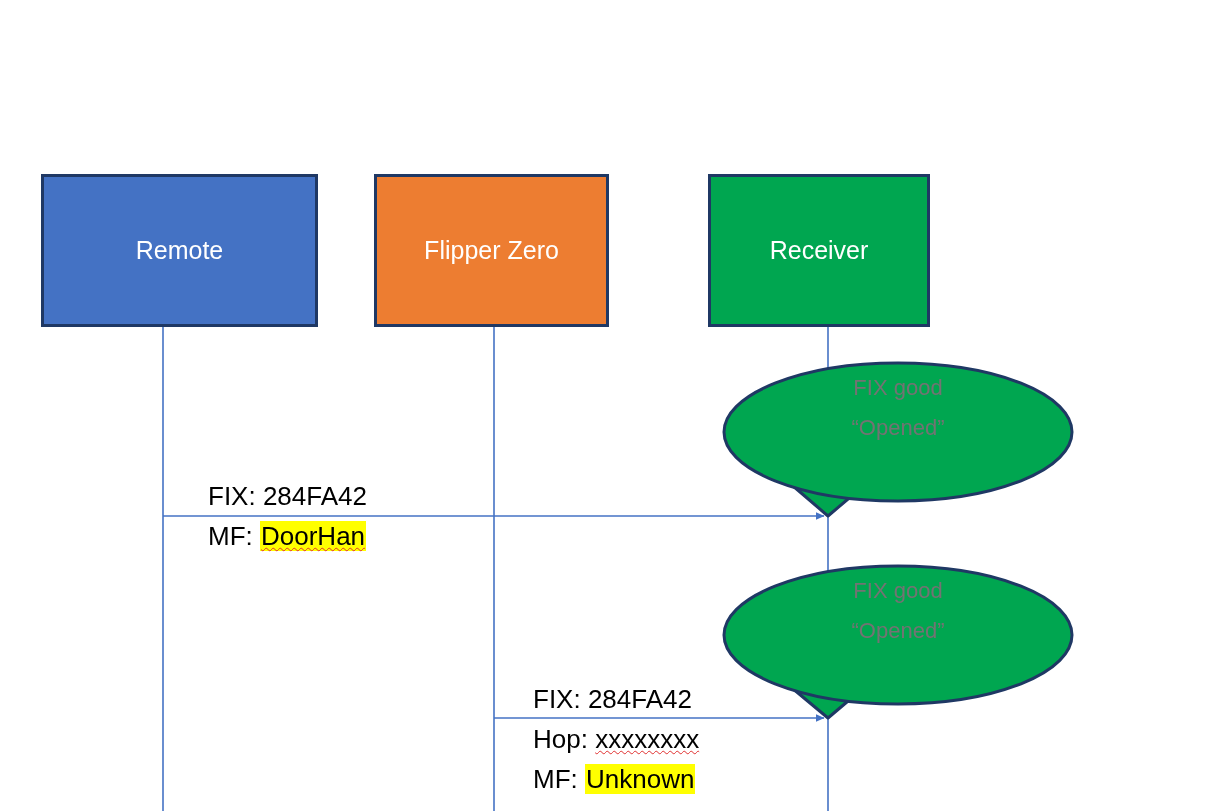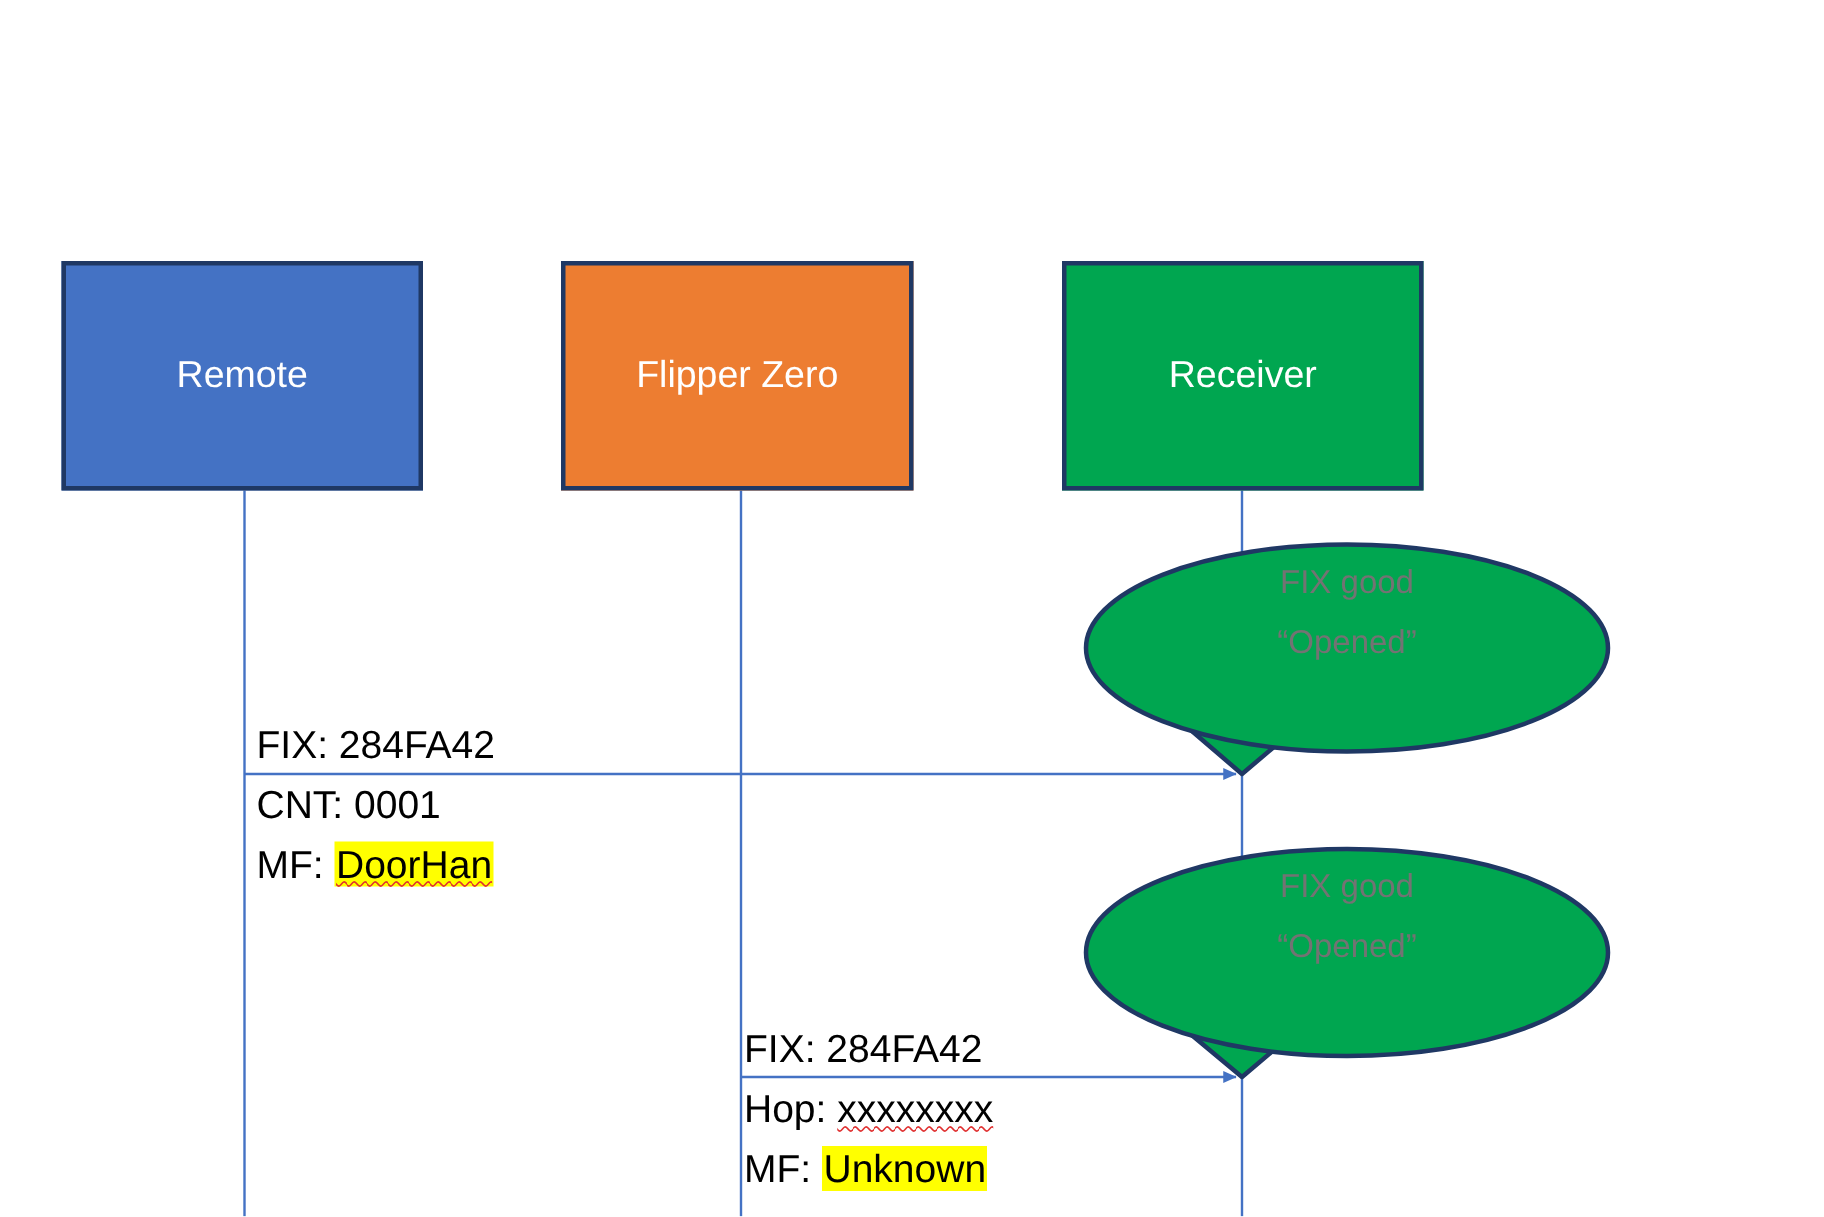--- a/index.html
+++ b/index.html
@@ -47,36 +47,36 @@
     align-items: center;
     justify-content: center;
   }
   .actor-label {
     color: #ffffff;
     font-size: 25px;
     font-weight: 400;
     text-align: center;
     line-height: 1.1;
   }
-  #actor-remote   { left: 41px;  top: 174px; width: 241px; height: 153px; background: #4472C4; }
+  #actor-remote   { left: 41px;  top: 174px; width: 277px; height: 153px; background: #4472C4; }
   #actor-flipper  { left: 374px; top: 174px; width: 235px; height: 153px; background: #ED7D31; }
-  #actor-receiver { left: 708px; top: 174px; width: 241px; height: 153px; background: #00A650; }
+  #actor-receiver { left: 708px; top: 174px; width: 222px; height: 153px; background: #00A650; }
 
   
   .message-block {
     position: absolute;
     font-size: 26px;
     color: #000000;
     line-height: 40px;
     white-space: nowrap;
   }
   #message-1 { left: 171px; top: 476px; }
   #message-2 { left: 496px; top: 679px; }
 
-  .msg-line { display: block; height: 40px; }
+  .msg-line { display: block; height: 40px; margin-left: 37px; }
 
   .hl {
     background: #FFFF00;
     padding: 0 1px;
   }
   .squiggle {
     text-decoration: underline;
     text-decoration-style: wavy;
     text-decoration-color: #E03030;
     text-decoration-thickness: 1px;
@@ -137,23 +137,20 @@
 
   <div class="actor-box" id="actor-receiver">
     <span class="actor-label">Receiver</span>
   </div>
 
   <div class="message-block" id="message-1">
     <span class="msg-line">
       <span>FIX: </span><span>284FA42</span>
     </span>
     <span class="msg-line">
-      <span>CNT: </span><span>0001</span>
-    </span>
-    <span class="msg-line">
       <span>MF: </span><span class="hl squiggle">DoorHan</span>
     </span>
   </div>
 
   <div class="message-block" id="message-2">
     <span class="msg-line">
       <span>FIX: </span><span>284FA42</span>
     </span>
     <span class="msg-line">
       <span>Hop: </span><span class="squiggle">xxxxxxxx</span>

